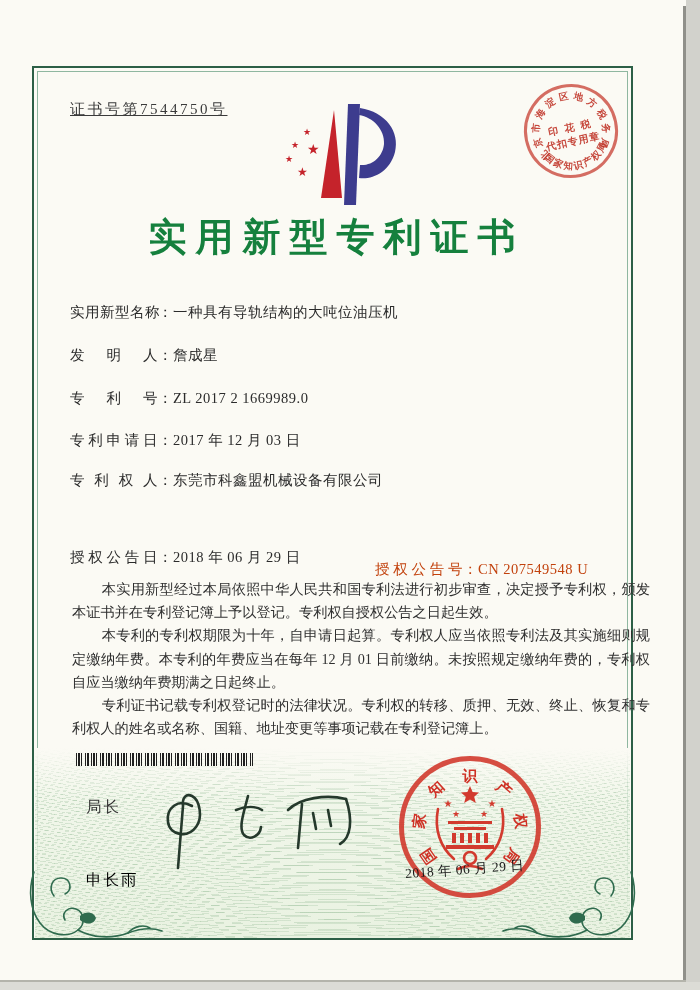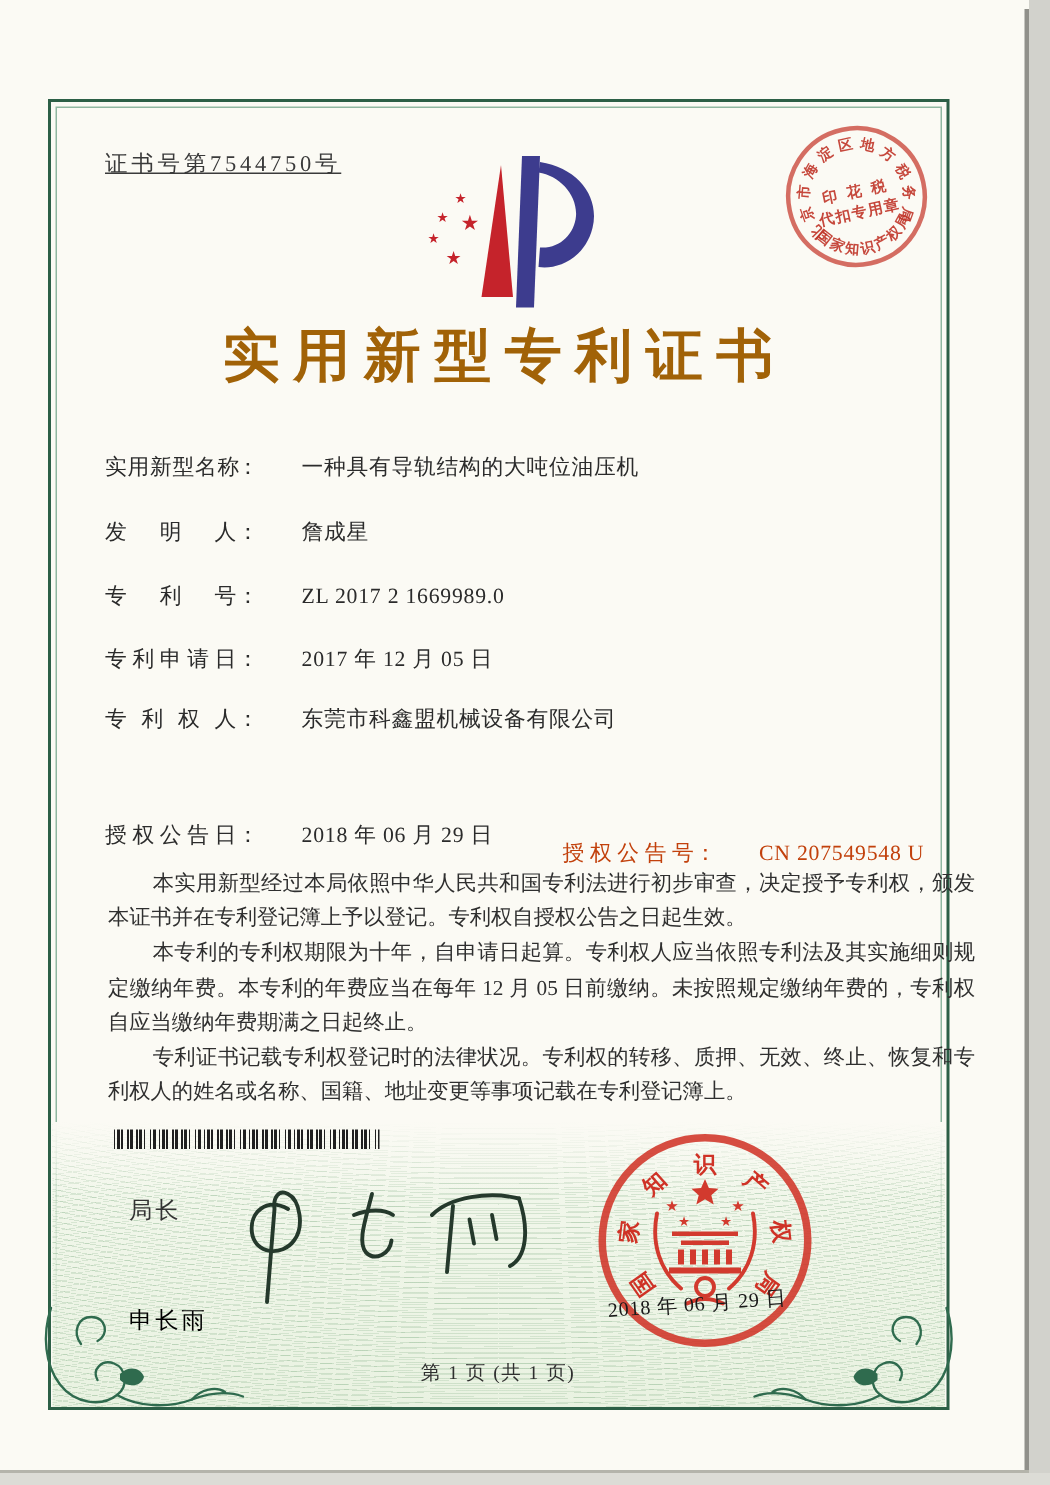--- a/index.html
+++ b/index.html
@@ -12,25 +12,25 @@
   .edge-bottom-line{left:0;top:980px;width:686px;height:2px;background:#b4b4ab;}
   .edge-bottom-band{left:0;top:982px;width:700px;height:8px;background:#dcdcd6;}
   
   .frame{left:32px;top:66px;width:601px;height:874px;border:2px solid #2c5f46;box-sizing:border-box;}
   .frame-inner{left:37px;top:71px;width:591px;height:864px;border:1px solid #8fb7a0;box-sizing:border-box;}
   
   .cert-no{left:70px;top:100px;font-size:15px;letter-spacing:2.5px;color:#3a3a3a;text-decoration:underline;}
   .logo{left:280px;top:102px;width:132px;height:106px;}
   .logo .star{position:absolute;color:#c5232b;line-height:1;}
   .title{left:32px;top:212px;width:600px;text-align:center;font-size:38px;font-weight:600;
-         letter-spacing:9px;text-indent:9px;color:#a16207;}
+         letter-spacing:9px;text-indent:9px;color:#15803d;}
   
   .row{left:70px;font-size:14.5px;line-height:24px;letter-spacing:.5px;color:#2b2b2b;white-space:nowrap;}
   .lbl{display:inline-block;width:88px;text-align:justify;text-align-last:justify;vertical-align:top;}
-  .val{display:inline-block;max-width:430px;white-space:pre-line;vertical-align:top;margin-left:28px;}
+  .val{display:inline-block;max-width:430px;white-space:pre-line;vertical-align:top;}
   .r1{top:300px}.r2{top:343px}.r3{top:386px}.r4{top:428px}.r5{top:468px}.r6{top:510px}.r7{top:545px}
   .grant{left:375px;top:557px;font-size:14.5px;line-height:24px;letter-spacing:.5px;white-space:nowrap;color:#c2410c;}
   
   .paras{left:72px;top:578px;width:578px;}
   .paras p{margin:0;font-size:14.2px;line-height:23.2px;text-indent:2.1em;text-align:justify;color:#2f2f2f;}
   
   .waveband{left:35px;top:748px;width:595px;height:190px;z-index:1;
     background-image:
       linear-gradient(to bottom,#fbfaf4 0%,rgba(251,250,244,0) 26%),
       repeating-radial-gradient(ellipse 900px 500px at 50% -210%,rgba(104,158,110,.22) 0 1px,rgba(0,0,0,0) 1px 6px),
@@ -123,35 +123,35 @@
   <div class="abs row r1">
     <span class="lbl">实用新型名称</span><span>：</span><span class="val">一种具有导轨结构的大吨位油压机</span>
   </div>
   <div class="abs row r2">
     <span class="lbl">发明人</span><span>：</span><span class="val">詹成星</span>
   </div>
   <div class="abs row r3">
     <span class="lbl">专利号</span><span>：</span><span class="val">ZL 2017 2 1669989.0</span>
   </div>
   <div class="abs row r4">
-    <span class="lbl">专利申请日</span><span>：</span><span class="val">2017 年 12 月 05 日</span>
+    <span class="lbl">专利申请日</span><span>：</span><span class="val">2017 年 12 月 03 日</span>
   </div>
   <div class="abs row r5">
     <span class="lbl">专利权人</span><span>：</span><span class="val">东莞市科鑫盟机械设备有限公司</span>
   </div>
   <div class="abs row r7">
     <span class="lbl">授权公告日</span><span>：</span><span class="val">2018 年 06 月 29 日</span>
   </div>
   <div class="abs grant">
     <span class="lbl">授权公告号</span><span>：</span><span class="val">CN 207549548 U</span>
   </div>
 
   <div class="abs paras">
     <p>本实用新型经过本局依照中华人民共和国专利法进行初步审查，决定授予专利权，颁发本证书并在专利登记簿上予以登记。专利权自授权公告之日起生效。</p>
-    <p>本专利的专利权期限为十年，自申请日起算。专利权人应当依照专利法及其实施细则规定缴纳年费。本专利的年费应当在每年 12 月 05 日前缴纳。未按照规定缴纳年费的，专利权自应当缴纳年费期满之日起终止。</p>
+    <p>本专利的专利权期限为十年，自申请日起算。专利权人应当依照专利法及其实施细则规定缴纳年费。本专利的年费应当在每年 12 月 01 日前缴纳。未按照规定缴纳年费的，专利权自应当缴纳年费期满之日起终止。</p>
     <p>专利证书记载专利权登记时的法律状况。专利权的转移、质押、无效、终止、恢复和专利权人的姓名或名称、国籍、地址变更等事项记载在专利登记簿上。</p>
   </div>
 
   <div class="abs waveband"></div>
 
   <svg class="abs flourish" style="left:28px;top:870px;" width="135" height="72" viewBox="0 0 135 72">
     <g fill="none" stroke="#2f6b4e" stroke-width="1.6" stroke-linecap="round">
       <path d="M6,2 C0,20 2,40 12,53 C22,66 40,68 50,60 C58,54 56,42 48,39 C40,36 33,43 37,50"></path>
       <path d="M50,60 C64,68 84,69 100,63 C116,57 126,58 134,61"></path>
       <path d="M26,26 C20,18 24,8 33,8 C43,8 45,20 37,24"></path>
@@ -215,15 +215,14 @@
       <g fill="none" stroke="#d23a2e" stroke-width="2.6" stroke-linecap="round">
         <circle cx="42" cy="77" r="6"></circle>
         <path d="M10,28 C6,48 12,66 26,78"></path>
         <path d="M74,28 C78,48 72,66 58,78"></path>
         <path d="M30,88 C38,84 46,84 54,88"></path>
       </g>
     </svg>
   </div>
   <div class="abs seal-date">2018 年 06 月 29 日</div>
 
-  <div class="abs footer">第 1 页 (共 1 页)</div>
 
 </div>
 
 </body></html>

